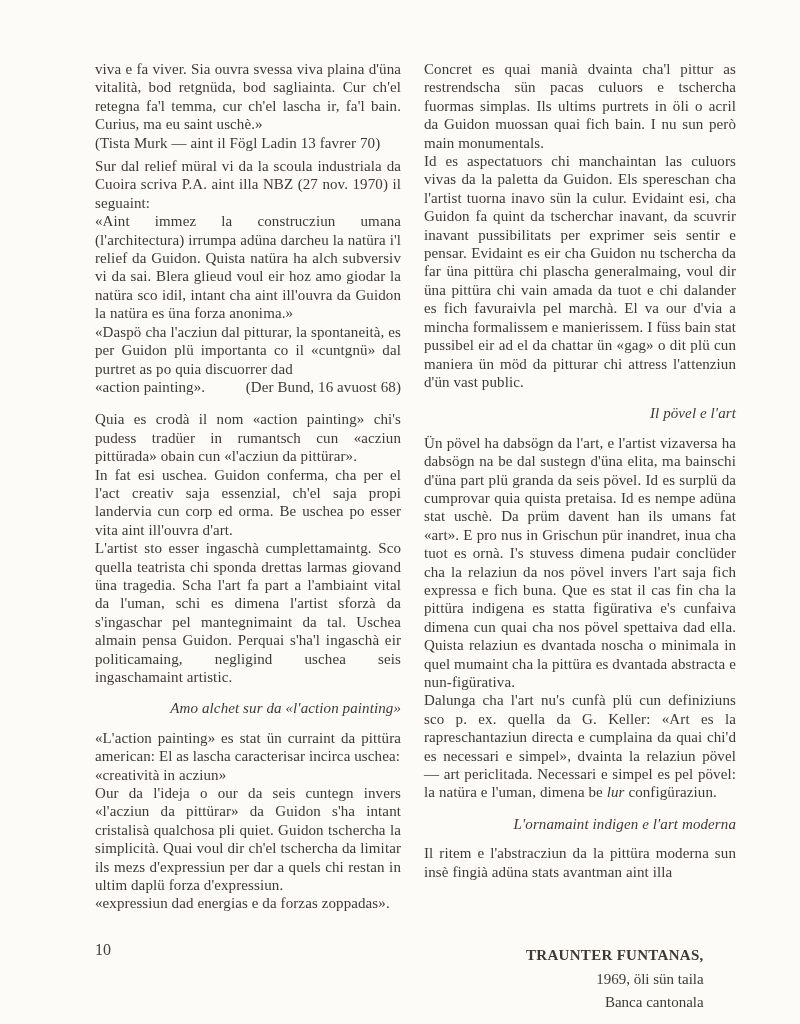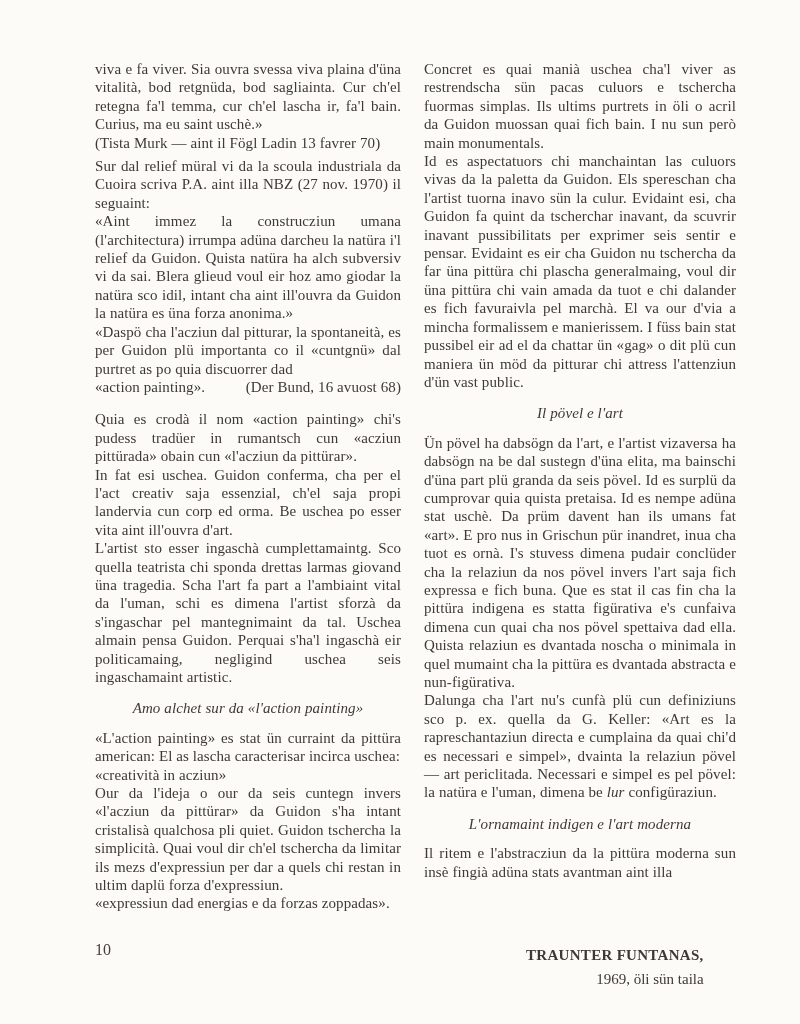--- a/index.html
+++ b/index.html
@@ -23,21 +23,21 @@
     letter-spacing: 0.1px;
   }
   .col-left  { left: 95px;  width: 306px; }
   .col-right { left: 424px; width: 312px; }
   p { margin: 0; }
   .line { text-align: left; }
   .gap-sm { margin-top: 5px; }
   .gap-md { margin-top: 14px; }
   .heading {
     font-style: italic;
-    text-align: center;
+    text-align: right;
     margin: 13px 0 11px 0;
   }
   .split-line {
     display: flex;
     justify-content: space-between;
     text-align: left;
   }
   .footer-pageno {
     position: absolute;
     left: 95px; top: 941px;
@@ -77,29 +77,30 @@
     <p class="just">In fat esi uschea. Guidon conferma, cha per el l'act creativ saja essenzial, ch'el saja propi landervia cun corp ed orma. Be uschea po esser vita aint ill'ouvra d'art.</p>
     <p class="just">L'artist sto esser ingaschà cumplettamaintg. Sco quella teatrista chi sponda drettas larmas giovand üna tragedia. Scha l'art fa part a l'ambiaint vital da l'uman, schi es dimena l'artist sforzà da s'ingaschar pel mantegnimaint da tal. Uschea almain pensa Guidon. Perquai s'ha'l ingaschà eir politicamaing, negligind uschea seis ingaschamaint artistic.</p>
     <p class="heading">Amo alchet sur da «l'action painting»</p>
     <p class="just">«L'action painting» es stat ün curraint da pittüra american: El as lascha caracterisar incirca uschea:</p>
     <p class="line">«creatività in acziun»</p>
     <p class="just">Our da l'ideja o our da seis cuntegn invers «l'acziun da pittürar» da Guidon s'ha intant cristalisà qualchosa pli quiet. Guidon tschercha la simplicità. Quai voul dir ch'el tschercha da limitar ils mezs d'expressiun per dar a quels chi restan in ultim daplü forza d'expressiun.</p>
     <p class="just">«expressiun dad energias e da forzas zoppadas».</p>
   </div>
 
   <div class="col col-right">
-    <p class="just">Concret es quai manià uschea cha'l viver as restrendscha sün pacas culuors e tschercha fuormas simplas. Ils ultims purtrets in öli o acril da Guidon muossan quai fich bain. I nu sun però main monumentals.</p>
+    <p class="just">Concret es quai manià dvainta cha'l pittur as restrendscha sün pacas culuors e tschercha fuormas simplas. Ils ultims purtrets in öli o acril da Guidon muossan quai fich bain. I nu sun però main monumentals.</p>
     <p class="just">Id es aspectatuors chi manchaintan las culuors vivas da la paletta da Guidon. Els spereschan cha l'artist tuorna inavo sün la culur. Evidaint esi, cha Guidon fa quint da tscherchar inavant, da scuvrir inavant pussibilitats per exprimer seis sentir e pensar. Evidaint es eir cha Guidon nu tschercha da far üna pittüra chi plascha generalmaing, voul dir üna pittüra chi vain amada da tuot e chi dalander es fich favuraivla pel marchà. El va our d'via a mincha formalissem e manierissem. I füss bain stat pussibel eir ad el da chattar ün «gag» o dit plü cun maniera ün möd da pitturar chi attress l'attenziun d'ün vast public.</p>
     <p class="heading">Il pövel e l'art</p>
     <p class="just">Ün pövel ha dabsögn da l'art, e l'artist vizaversa ha dabsögn na be dal sustegn d'üna elita, ma bainschi d'üna part plü granda da seis pövel. Id es surplü da cumprovar quia quista pretaisa. Id es nempe adüna stat uschè. Da prüm davent han ils umans fat «art». E pro nus in Grischun pür inandret, inua cha tuot es ornà. I's stuvess dimena pudair conclüder cha la relaziun da nos pövel invers l'art saja fich expressa e fich buna. Que es stat il cas fin cha la pittüra indigena es statta figürativa e's cunfaiva dimena cun quai cha nos pövel spettaiva dad ella. Quista relaziun es dvantada noscha o minimala in quel mumaint cha la pittüra es dvantada abstracta e nun-figürativa.</p>
     <p class="just"><span>Dalunga cha l'art nu's cunfà plü cun definiziuns sco p. ex. quella da G. Keller: «Art es la rapreschantaziun directa e cumplaina da quai chi'd es necessari e simpel», dvainta la relaziun pövel — art periclitada. Necessari e simpel es pel pövel: la natüra e l'uman, dimena be </span><em class="word">lur</em><span> configüraziun.</span></p>
     <p class="heading">L'ornamaint indigen e l'art moderna</p>
     <p class="just">Il ritem e l'abstracziun da la pittüra moderna sun insè fingià adüna stats avantman aint illa</p>
   </div>
 
   <div class="footer-pageno">10</div>
 
   <div class="caption">
     <div class="caption-title">TRAUNTER FUNTANAS,</div>
     <div>1969, öli sün taila</div>
+    <div>Banca cantonala</div>
   </div>
 
 </div>
 
 </body></html>

